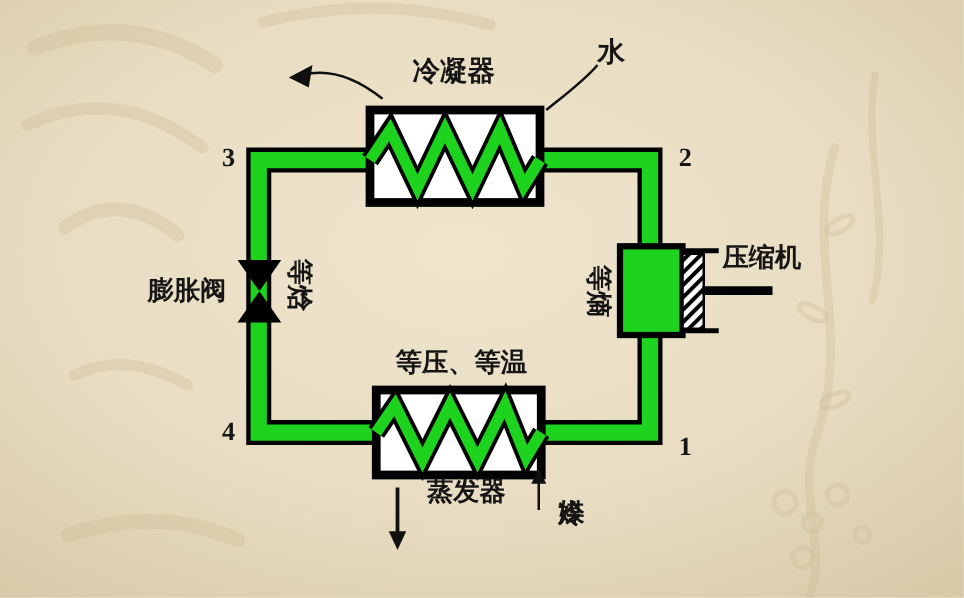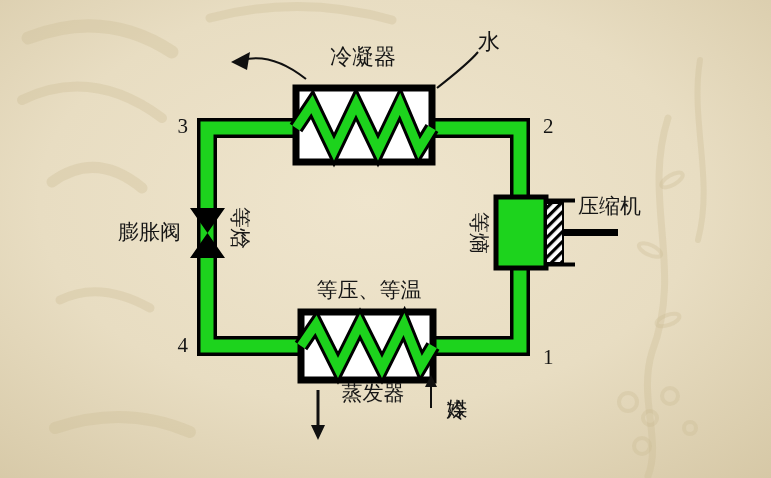--- a/index.html
+++ b/index.html
@@ -1,17 +1,17 @@
 <!DOCTYPE html>
 <html style="--pipe: #1dd31d; --bg: #e8ddc2;"><head>
 <meta charset="utf-8">
 <style>
   :root{ --pipe:#1dd31d; --bg:#e8ddc2; }
   html,body{ margin:0; padding:0; background:var(--bg); }
-  .stage{ position:relative; width:771px; height:478px; overflow:hidden; }
+  .stage{ position:relative; width:771px; height:478px; overflow:hidden;font-weight:bold; }
   svg{ display:block; }
   text{ font-family:"Liberation Serif","DejaVu Serif",serif; fill:#151515; }
   .cn{ font-size:21px; }
   .big{ font-size:22px; }
   .num{ font-size:21px; }
   .vtext{ writing-mode:vertical-rl; text-orientation:upright; }
   .pipe-outer{ fill:none; stroke:#000; stroke-width:20; }
   .pipe-inner{ fill:none; stroke:var(--pipe); stroke-width:13; }
   .coil-outer{ fill:none; stroke:#000; stroke-width:15; stroke-linejoin:miter; }
   .coil-inner{ fill:none; stroke:var(--pipe); stroke-width:9; stroke-linejoin:miter; }

